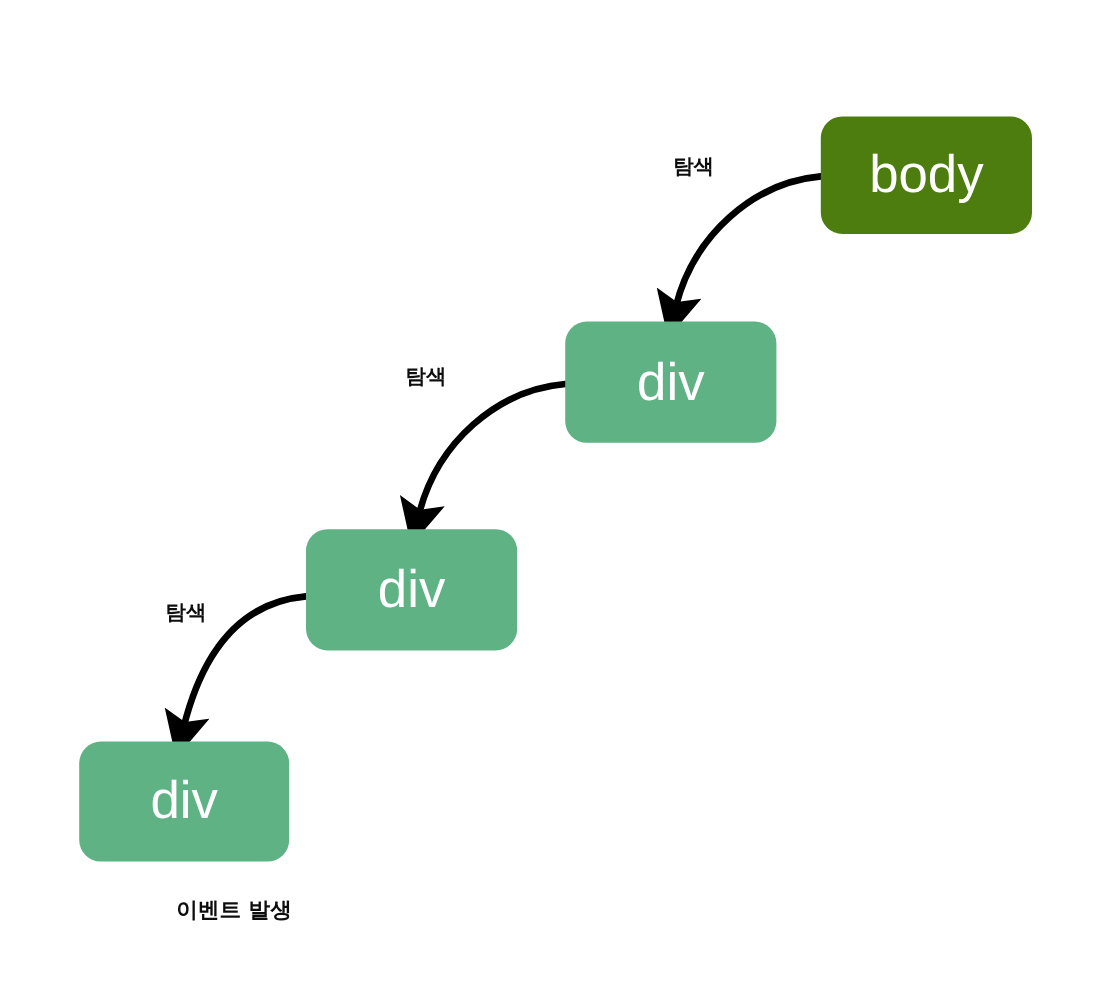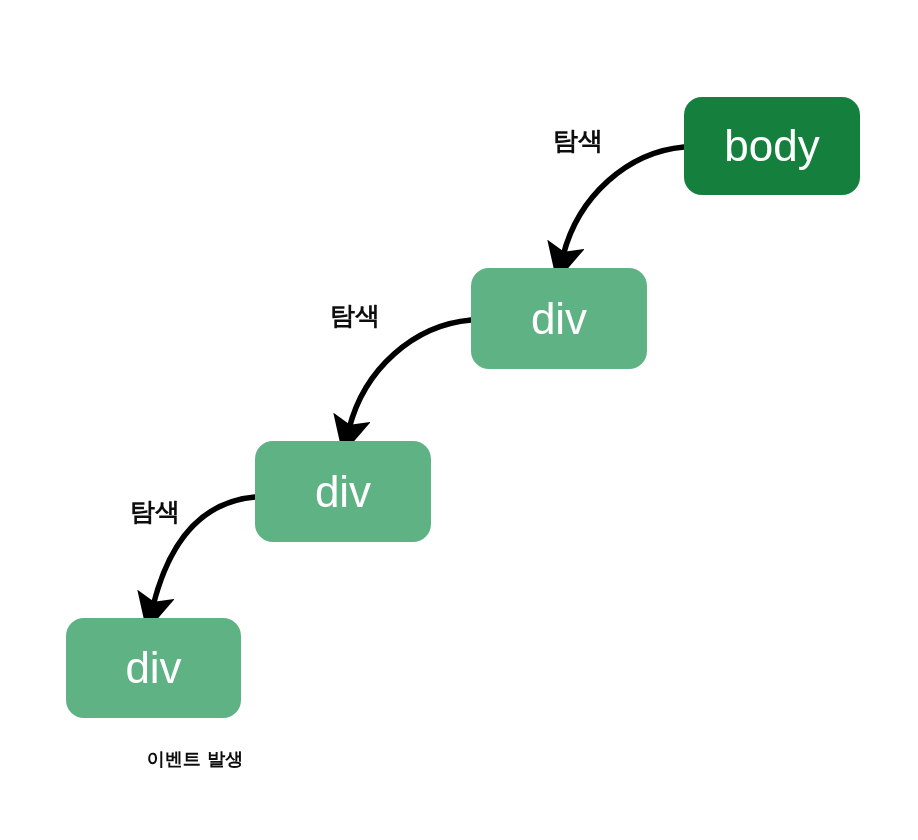--- a/index.html
+++ b/index.html
@@ -43,21 +43,21 @@
     font-weight: 400;
     line-height: 1;
     letter-spacing: 0px;
     font-family: "Liberation Sans", "DejaVu Sans", sans-serif;
     white-space: nowrap;
     user-select: none;
   }
   .edge-label {
     position: absolute;
     color: #0d0d0d;
-    font-size: 25px;
+    font-size: 17px;
     font-weight: 700;
     line-height: 1;
     white-space: nowrap;
     font-family: "DejaVu Sans", "Liberation Sans", sans-serif;
     user-select: none;
     transform: translate(-50%, -50%);
   }
   .caption-label {
     position: absolute;
     color: #0d0d0d;
@@ -82,21 +82,21 @@
       </marker>
     </defs>
 
     <path id="edge-path-0" fill="none" stroke="#000000" stroke-width="5.5" stroke-linecap="round" marker-end="url(#arrowhead)" d="M 684 147 C 628 152 578 196 563 256"></path>
 
     <path id="edge-path-1" fill="none" stroke="#000000" stroke-width="5.5" stroke-linecap="round" marker-end="url(#arrowhead)" d="M 471 320 C 414 325 364 369 349 429"></path>
 
     <path id="edge-path-2" fill="none" stroke="#000000" stroke-width="5.5" stroke-linecap="round" marker-end="url(#arrowhead)" d="M 255 497 C 198 502 168 546 153 606"></path>
   </svg>
 
-  <div id="node-0" class="node-box" style="left: 684px; top: 97px; width: 176px; height: 98px; background: #15803d;">
+  <div id="node-0" class="node-box" style="left: 684px; top: 97px; width: 176px; height: 98px; background: #4d7c0f;">
     <span class="node-label" style="color: rgb(255, 255, 255);">body</span>
   </div>
 
   <div id="node-1" class="node-box" style="left: 471px; top: 268px; width: 176px; height: 101px; background: rgb(95, 178, 132);">
     <span class="node-label" style="color: rgb(255, 255, 255);">div</span>
   </div>
 
   <div id="node-2" class="node-box" style="left: 255px; top: 441px; width: 176px; height: 101px; background: rgb(95, 178, 132);">
     <span class="node-label" style="color: rgb(255, 255, 255);">div</span>
   </div>

